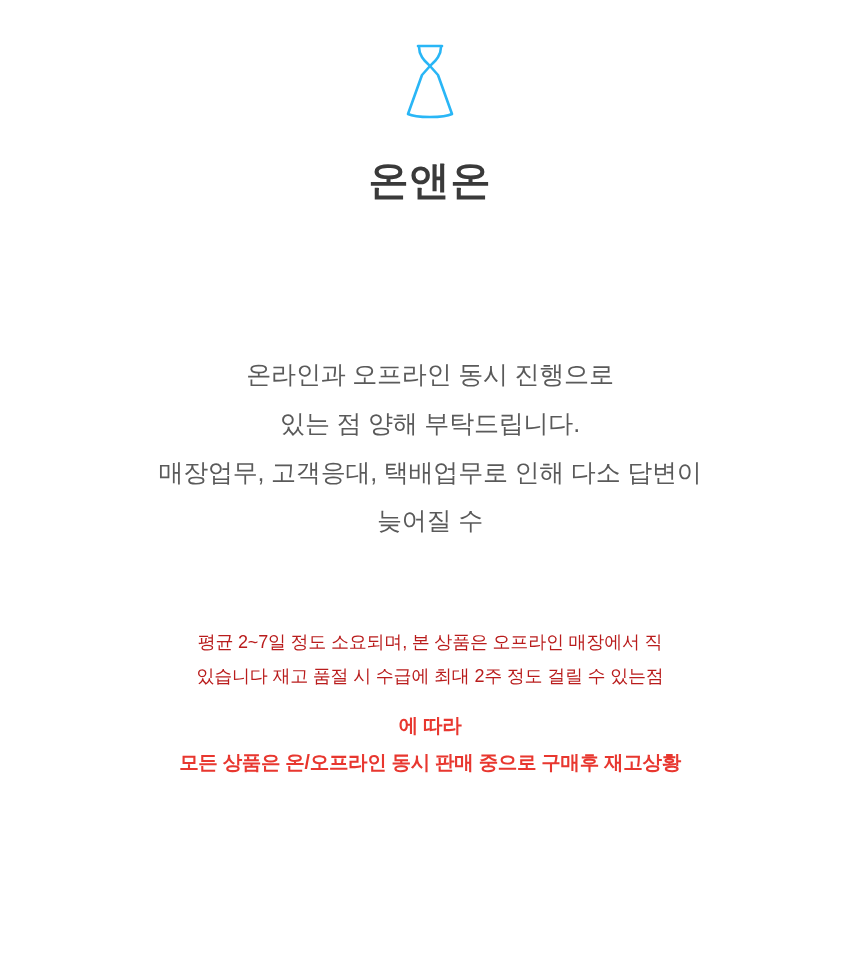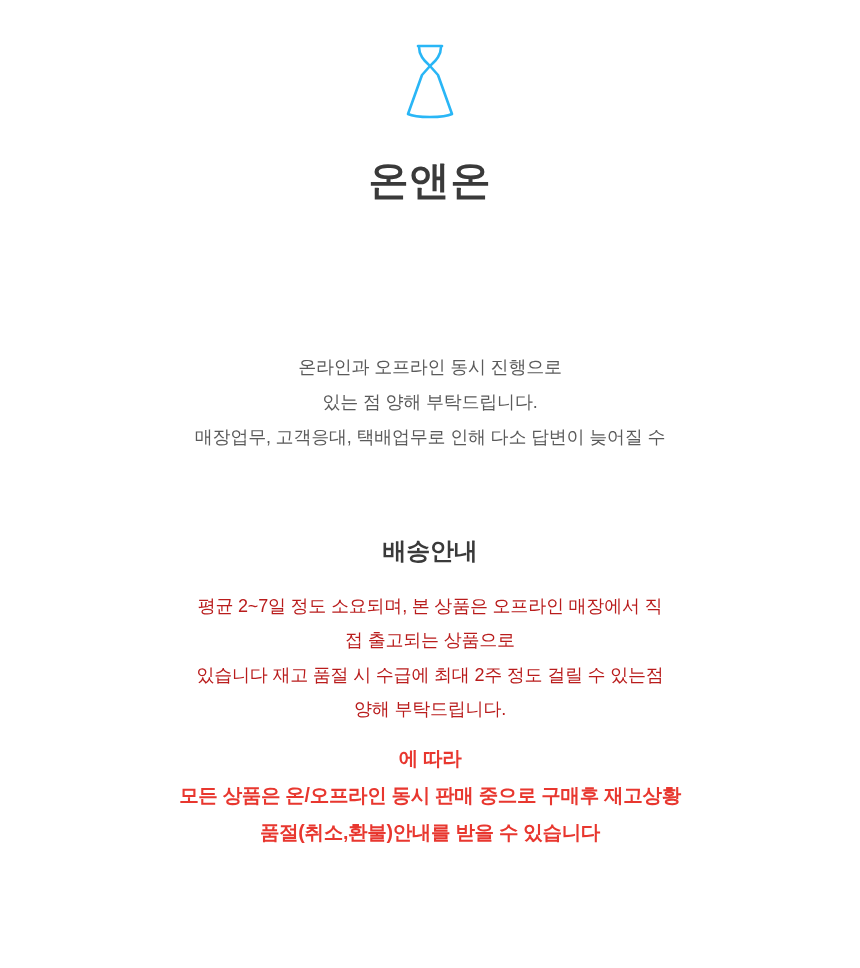--- a/index.html
+++ b/index.html
@@ -44,21 +44,21 @@
     color: #3a3a3a;
     line-height: 1.2;
     text-align: center;
   }
 
   
   .notice {
     margin-top: 146px;
     width: 560px;
     text-align: center;
-    font-size: 18px;
+    font-size: 25px;
     line-height: 1.95;
     color: #5a5a5a;
     letter-spacing: -0.2px;
   }
   .notice .line {
     display: block;
   }
 
   
   .shipping {
@@ -115,28 +115,24 @@
     <div class="brand-name">온앤온</div>
   </div>
 
   <div class="notice">
     <span class="line">온라인과 오프라인 동시 진행으로</span>
     <span class="line">있는 점 양해 부탁드립니다.</span>
     <span class="line">매장업무, 고객응대, 택배업무로 인해 다소 답변이 늦어질 수</span>
   </div>
 
   <div class="shipping">
-    <div class="shipping-title">배송안내</div>
     <div class="shipping-body">
       <span class="line">평균 2~7일 정도 소요되며, 본 상품은 오프라인 매장에서 직</span>
-      <span class="line">접 출고되는 상품으로</span>
       <span class="line">있습니다 재고 품절 시 수급에 최대 2주 정도 걸릴 수 있는점</span>
-      <span class="line">양해 부탁드립니다.</span>
     </div>
     <div class="shipping-warning">
       <span class="line">에 따라</span>
       <span class="line">모든 상품은 온/오프라인 동시 판매 중으로 구매후 재고상황</span>
-      <span class="line">품절(취소,환불)안내를 받을 수 있습니다</span>
     </div>
   </div>
 
   <div class="spacer-bottom"></div>
 </div>
 
 </body></html>

